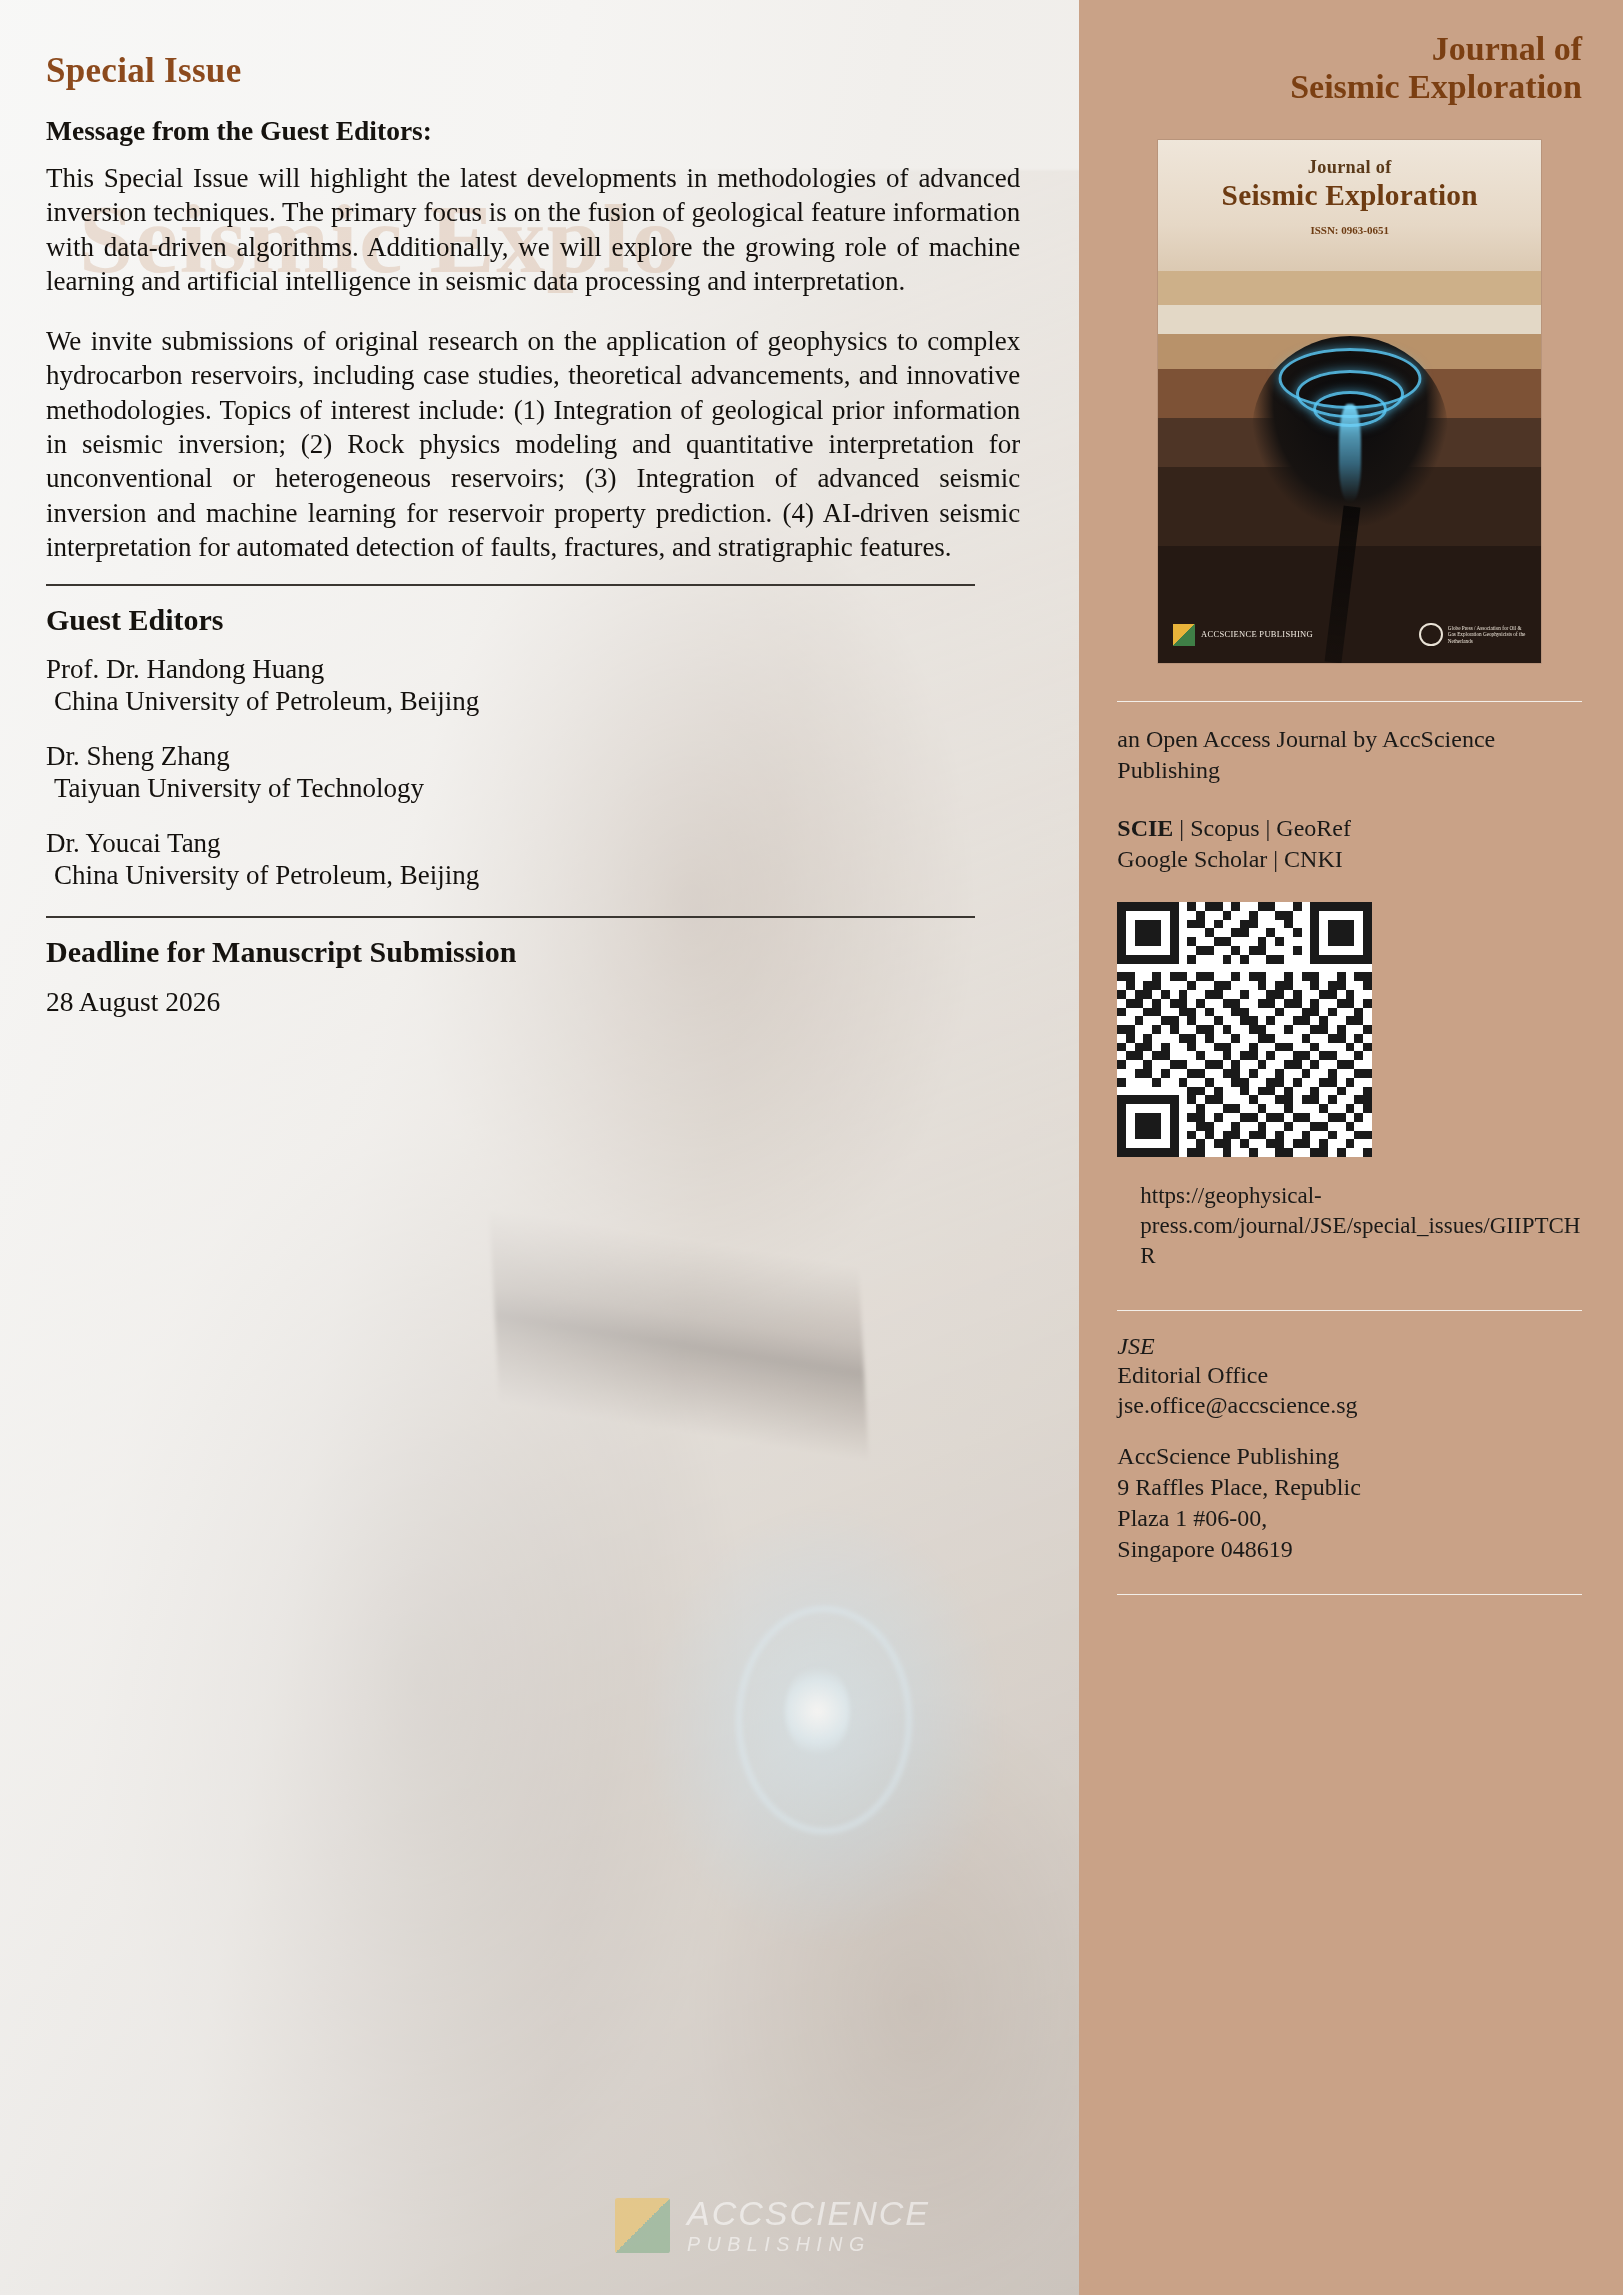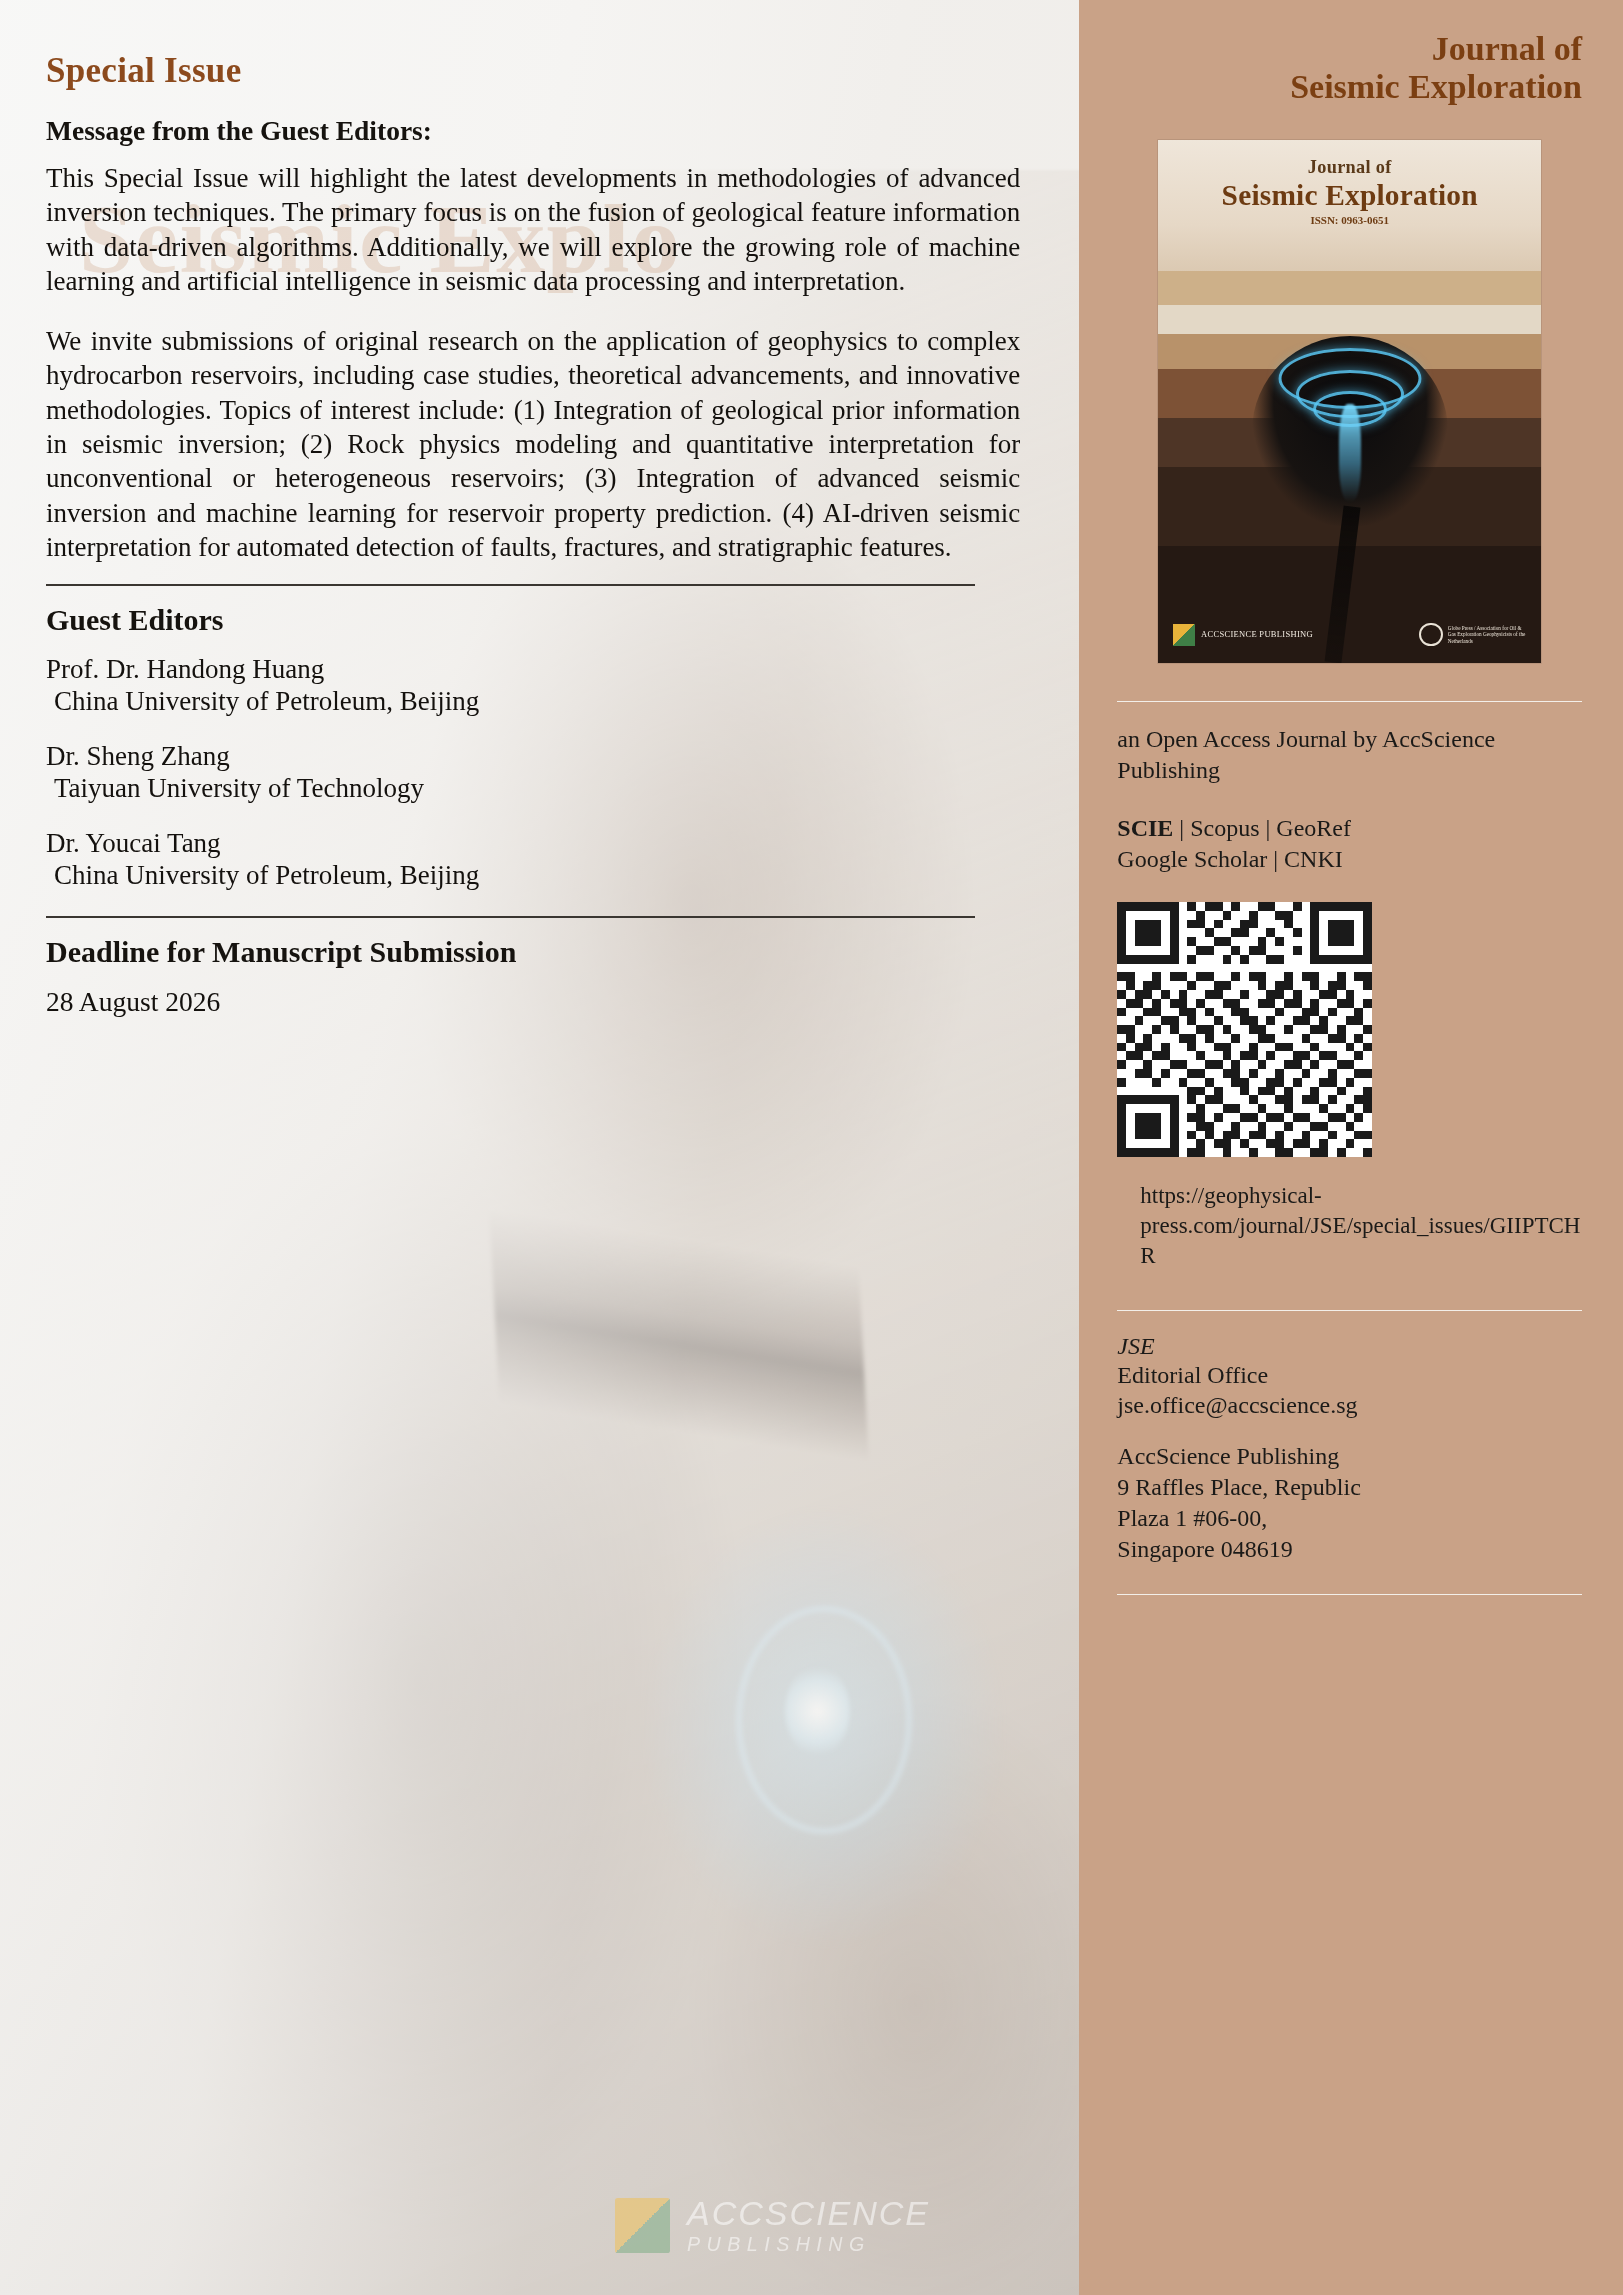--- a/index.html
+++ b/index.html
@@ -204,21 +204,21 @@
     position: absolute; left: 0; right: 0; top: 17px;
     text-align: center;
   }
   .cover .cov-top .c1 {
     font-size: 18.3px; color: #5b3a1a; font-weight: bold; letter-spacing: 0.3px;
   }
   .cover .cov-top .c2 {
     font-size: 29.4px; color: #6d3b12; font-weight: bold; letter-spacing: 0.2px; margin-top: 1.3px;
   }
   .cover .cov-top .c3 {
-    font-size: 11px; color: #6d3b12; font-weight: bold; margin-top: 2px;
+    font-size: 11px; color: #6d3b12; font-weight: bold; margin-top: 12px;
   }
   .cover .strata {
     position: absolute; left: 0; right: 0; top: 131px; bottom: 0;
     background:
       linear-gradient(180deg,
         #cdb089 0px, #cdb089 34px,
         #e3d8c6 34px, #e3d8c6 63px,
         #b8926a 63px, #b8926a 98px,
         #7d5236 98px, #7d5236 147px,
         #4e3526 147px, #4e3526 196px,

